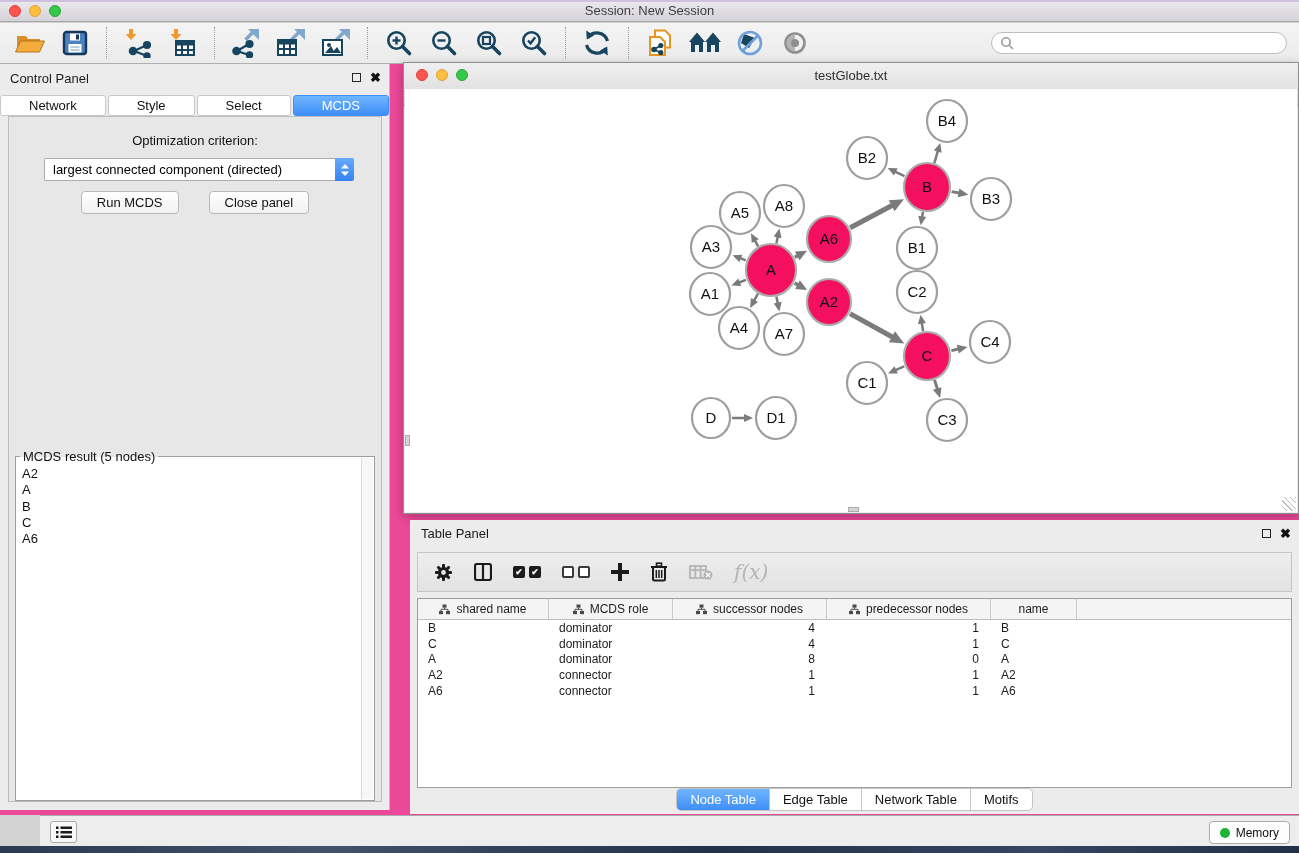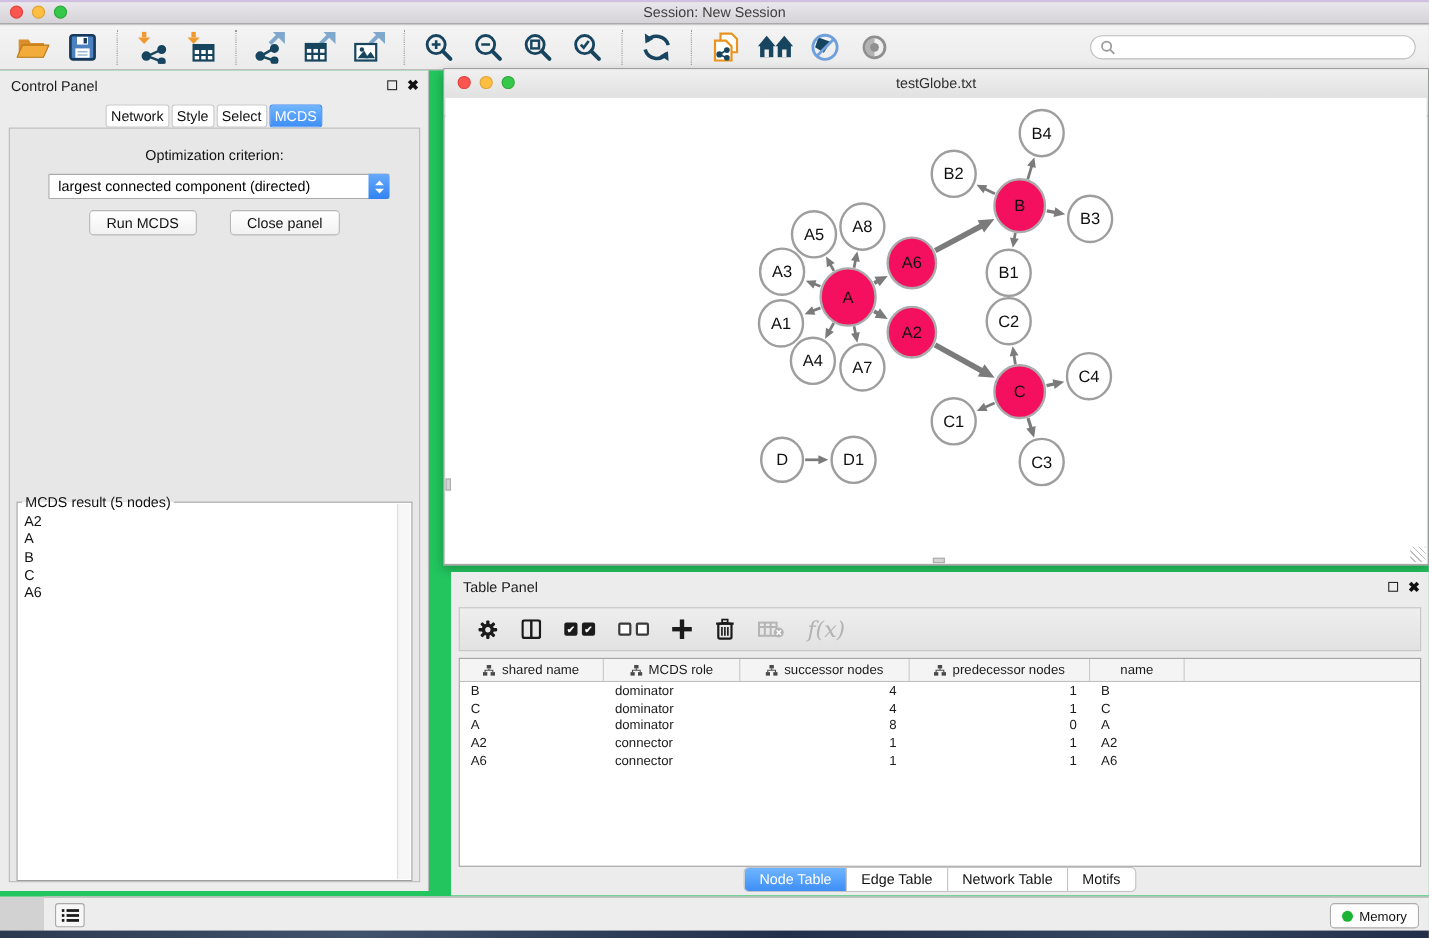--- a/index.html
+++ b/index.html
@@ -21,31 +21,31 @@
     background:linear-gradient(#F4F4F4,#EBEBEB); border-bottom:1px solid #B0B0B0;
     display:flex; align-items:center; padding:0 10px; gap:5px; }
   .tbtn { width:40px; height:36px; display:flex; align-items:center; justify-content:center; }
   .tsep { width:1px; height:32px; border-left:1px dotted #999; margin:0 6px; }
   .tspacer { flex:1; }
   .searchbox { width:296px; height:22px; border:1px solid #BDBDBD; border-radius:12px;
     background:#fff; display:flex; align-items:center; padding:0 8px; gap:5px; margin-right:2px; }
   .searchbox input { border:none; outline:none; flex:1; font-size:12px; background:transparent; }
 
   
-  .workspace { position:absolute; top:64px; left:0; right:0; height:751px; background:#22c55e; }
+  .workspace { position:absolute; top:64px; left:0; right:0; height:751px; background:#ec4899; }
 
   
   .control-panel { position:absolute; left:0; top:0; width:390px; height:746px;
     background:#ECECEC; border-right:1px solid #BBB; }
   .cp-title { position:absolute; left:10px; top:7px; font-size:13px; color:#1b1b1b; }
   .panel-icons { position:absolute; right:8px; top:8px; display:flex; gap:9px; align-items:center; }
   .float-icon { width:9px; height:9px; border:1.5px solid #262626; }
   .close-icon { font-size:13px; font-weight:bold; color:#111; line-height:11px; }
   .cp-tabs { position:absolute; top:31px; left:0; right:0; display:flex; justify-content:center; gap:2px; }
-  .seg { background:#fff; border:1px solid #C9C9C9; border-radius:3px; padding:2px 4px;
+  .seg { background:#fff; border:1px solid #C9C9C9; border-radius:3px; padding:2px 28px;
     font-size:13px; color:#111; }
   .seg.active { background:linear-gradient(#6FB5FF,#3E8EF7); border-color:#3E8EF7; color:#fff; }
   .cp-inner { position:absolute; left:8px; right:7px; top:52px; bottom:8px;
     background:#E7E7E7; border:1px solid #BCBCBC; }
   .opt-label { margin-top:16px; text-align:center; font-size:13px; color:#111; }
   .selectbox { position:absolute; left:35px; right:27px; top:41px; height:23px; background:#fff;
     border:1px solid #ABABAB; border-radius:1px; font-size:13px; line-height:21px; padding-left:8px; }
   .stepper { position:absolute; right:-1px; top:-1px; bottom:-1px; width:19px;
     background:linear-gradient(#67AAF9,#3183F2); border-radius:0 3px 3px 0;
     display:flex; align-items:center; justify-content:center; }

